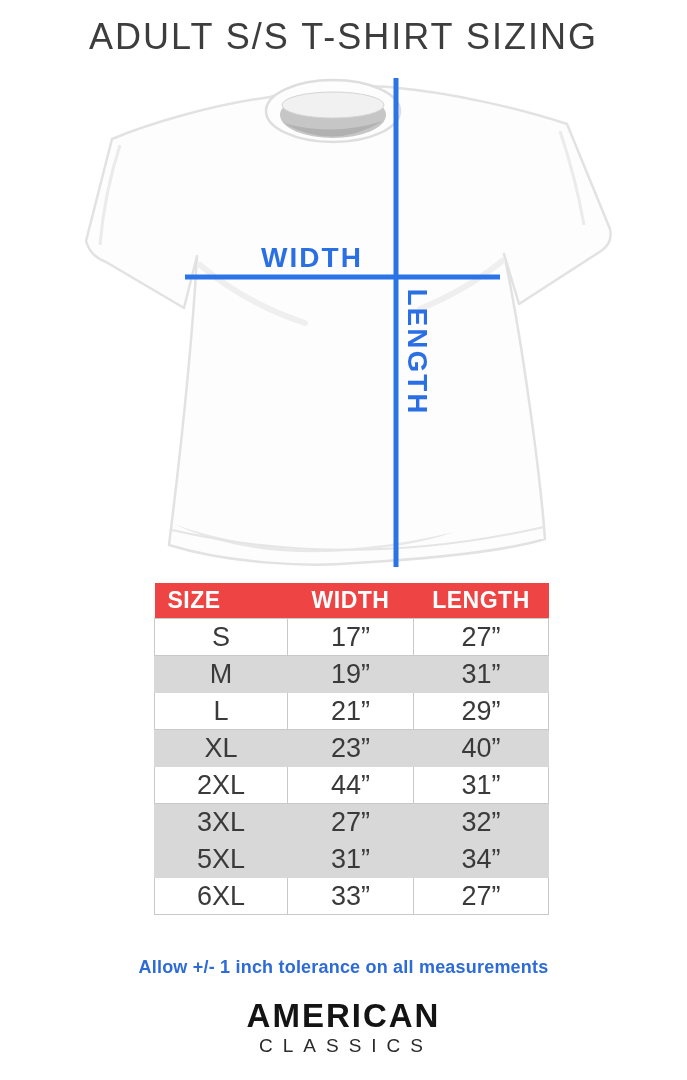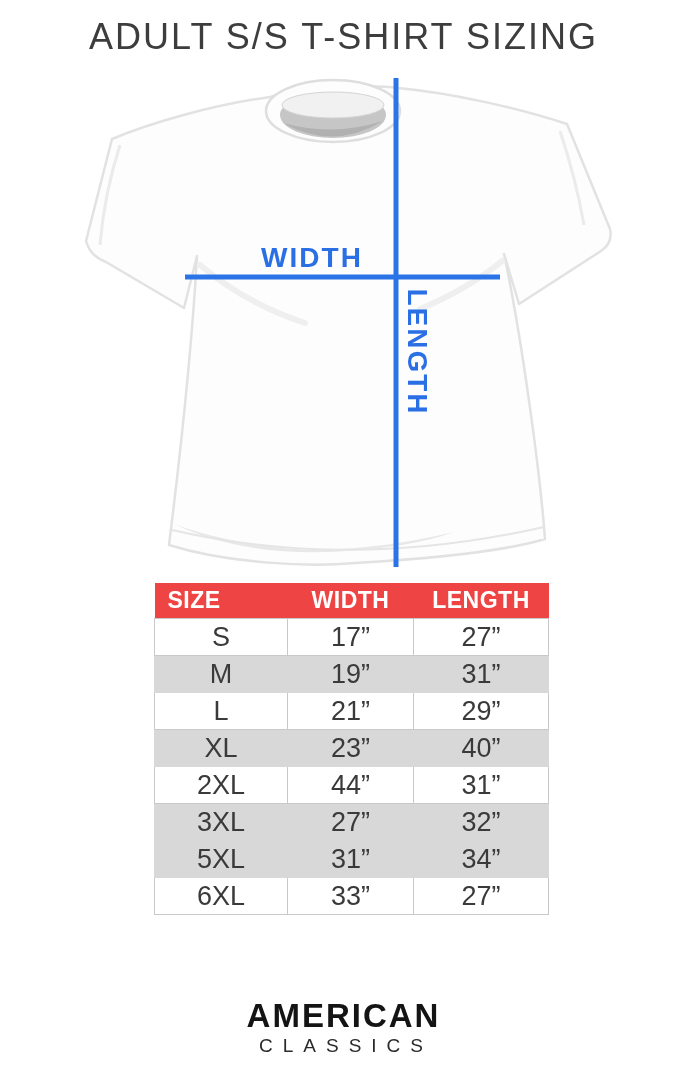--- a/index.html
+++ b/index.html
@@ -139,19 +139,20 @@
         <td>34”</td>
       </tr>
       <tr>
         <td>6XL</td>
         <td>33”</td>
         <td>27”</td>
       </tr>
     </tbody>
   </table>
 
+  <p class="note">Allow +/- 1 inch tolerance on all measurements</p>
 
   <div class="brand">
     <div class="brand-top">AMERICAN</div>
     <div class="brand-bottom">CLASSICS</div>
   </div>
 
 </div>
 
 </body></html>

